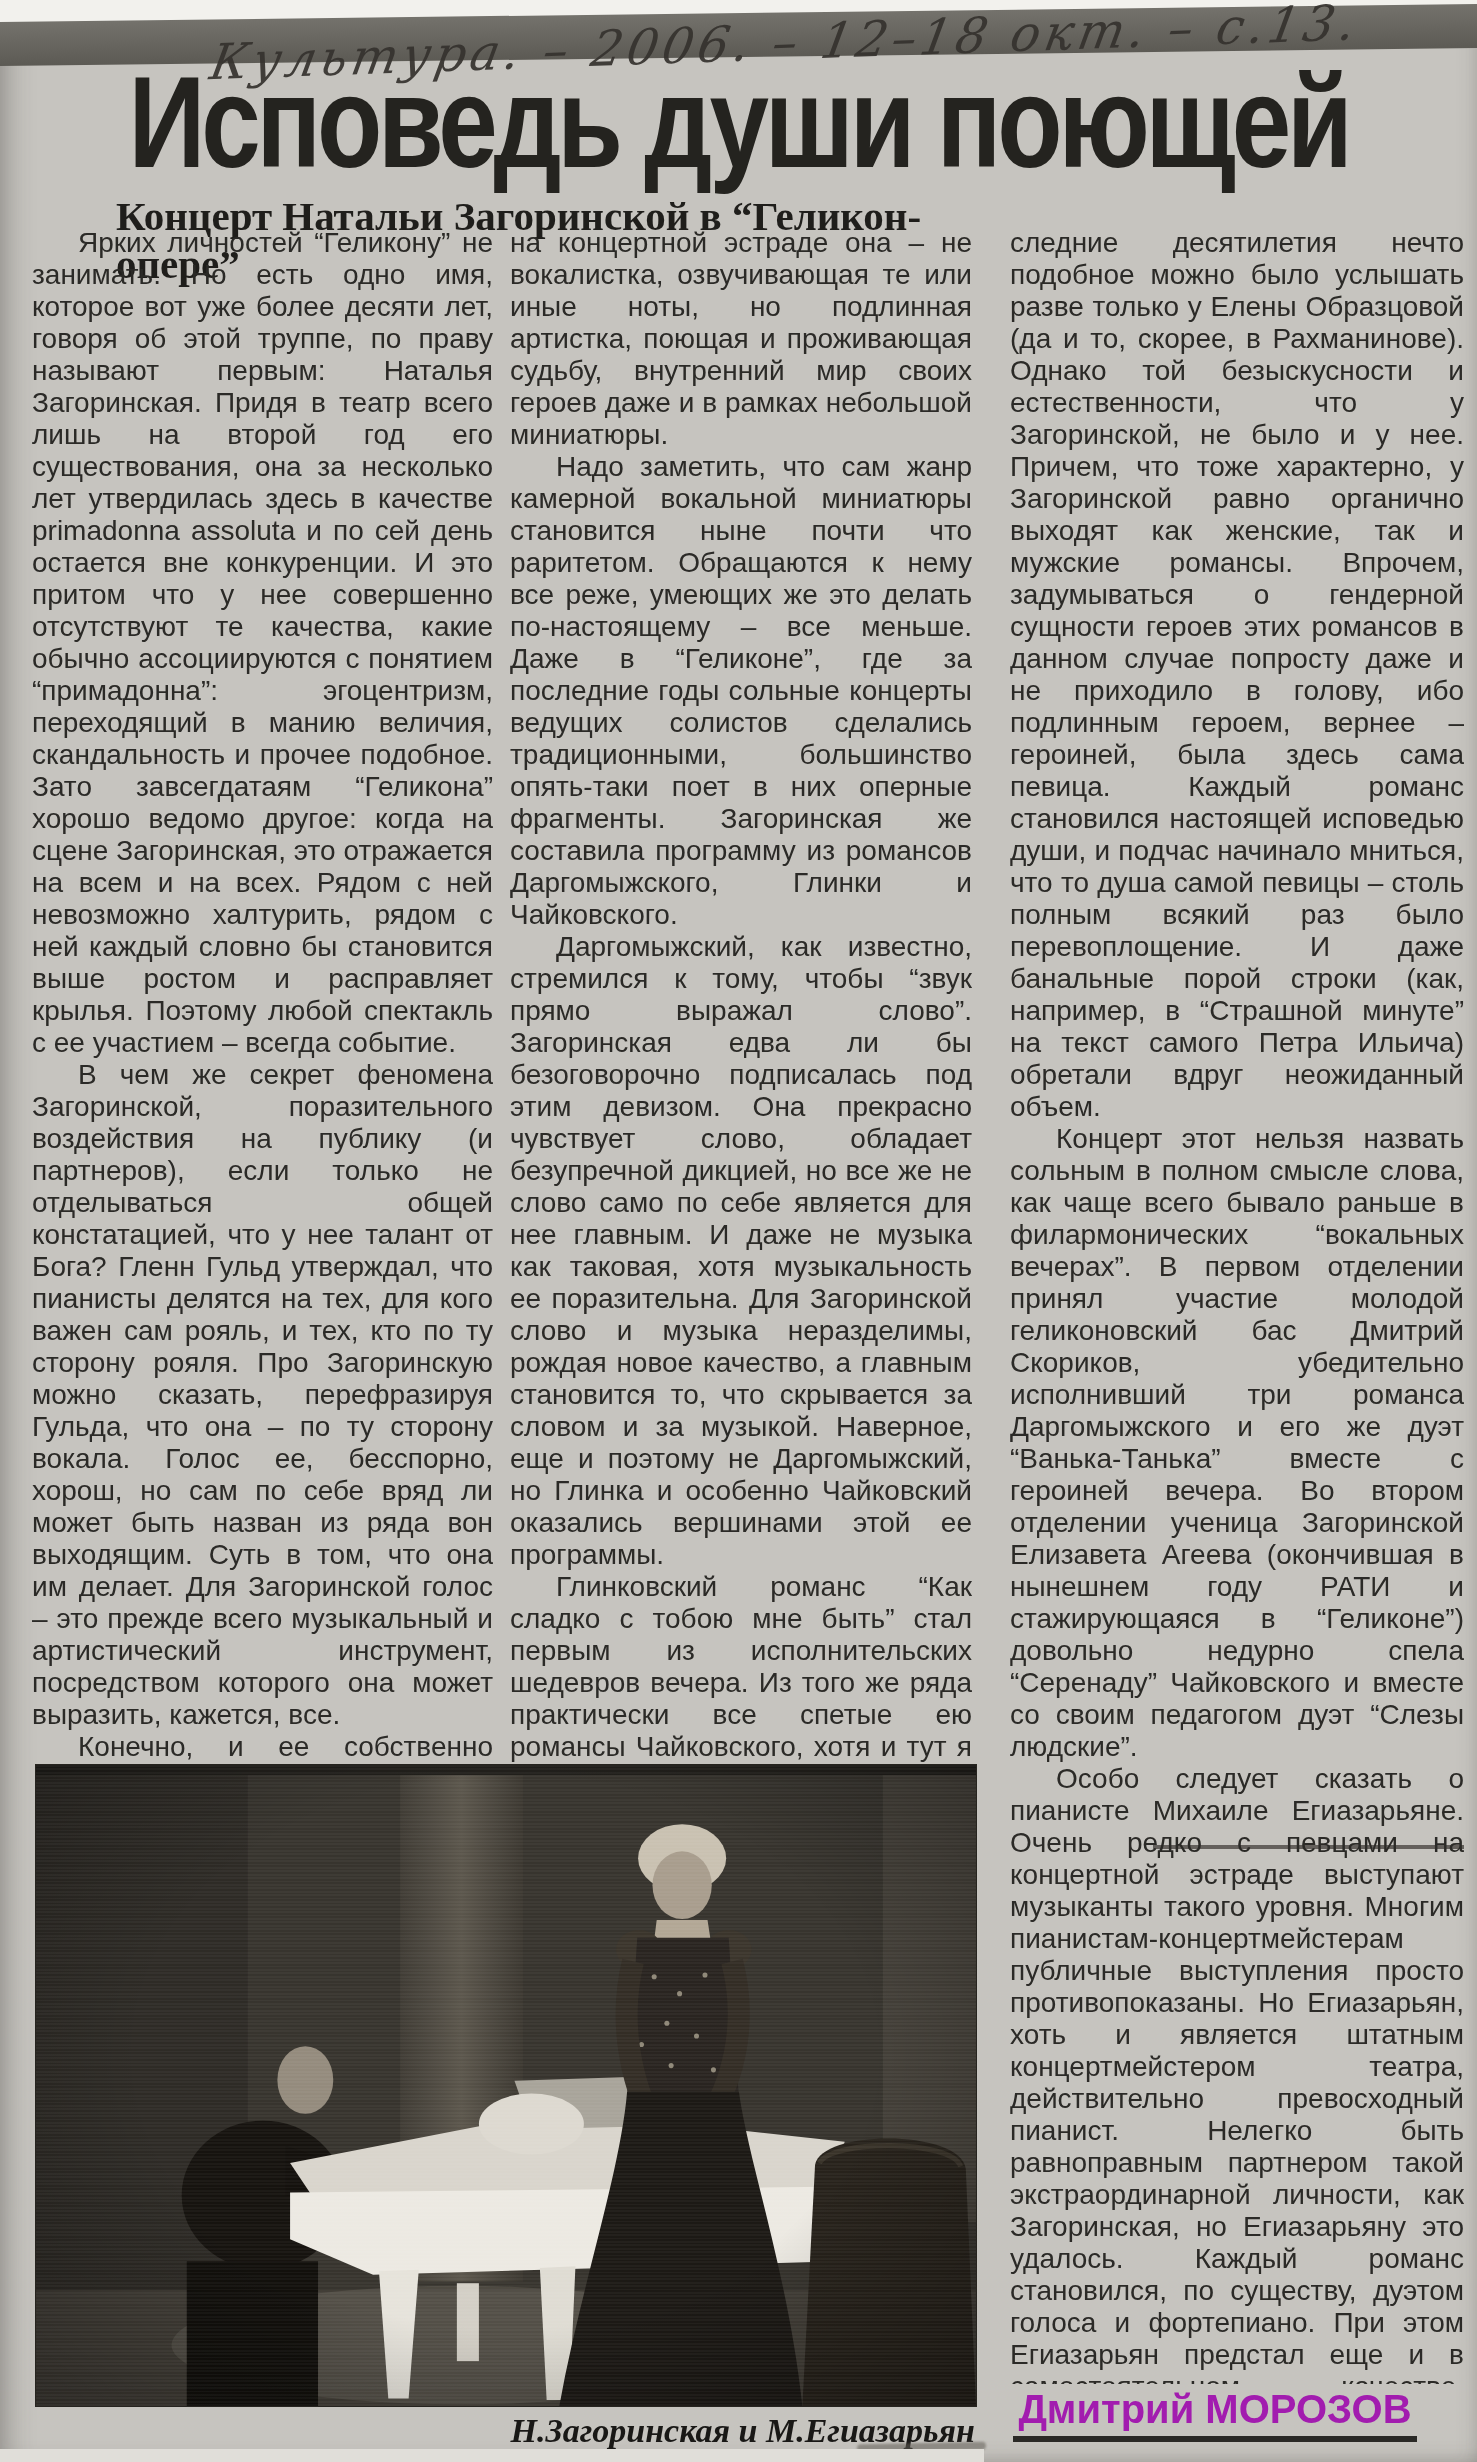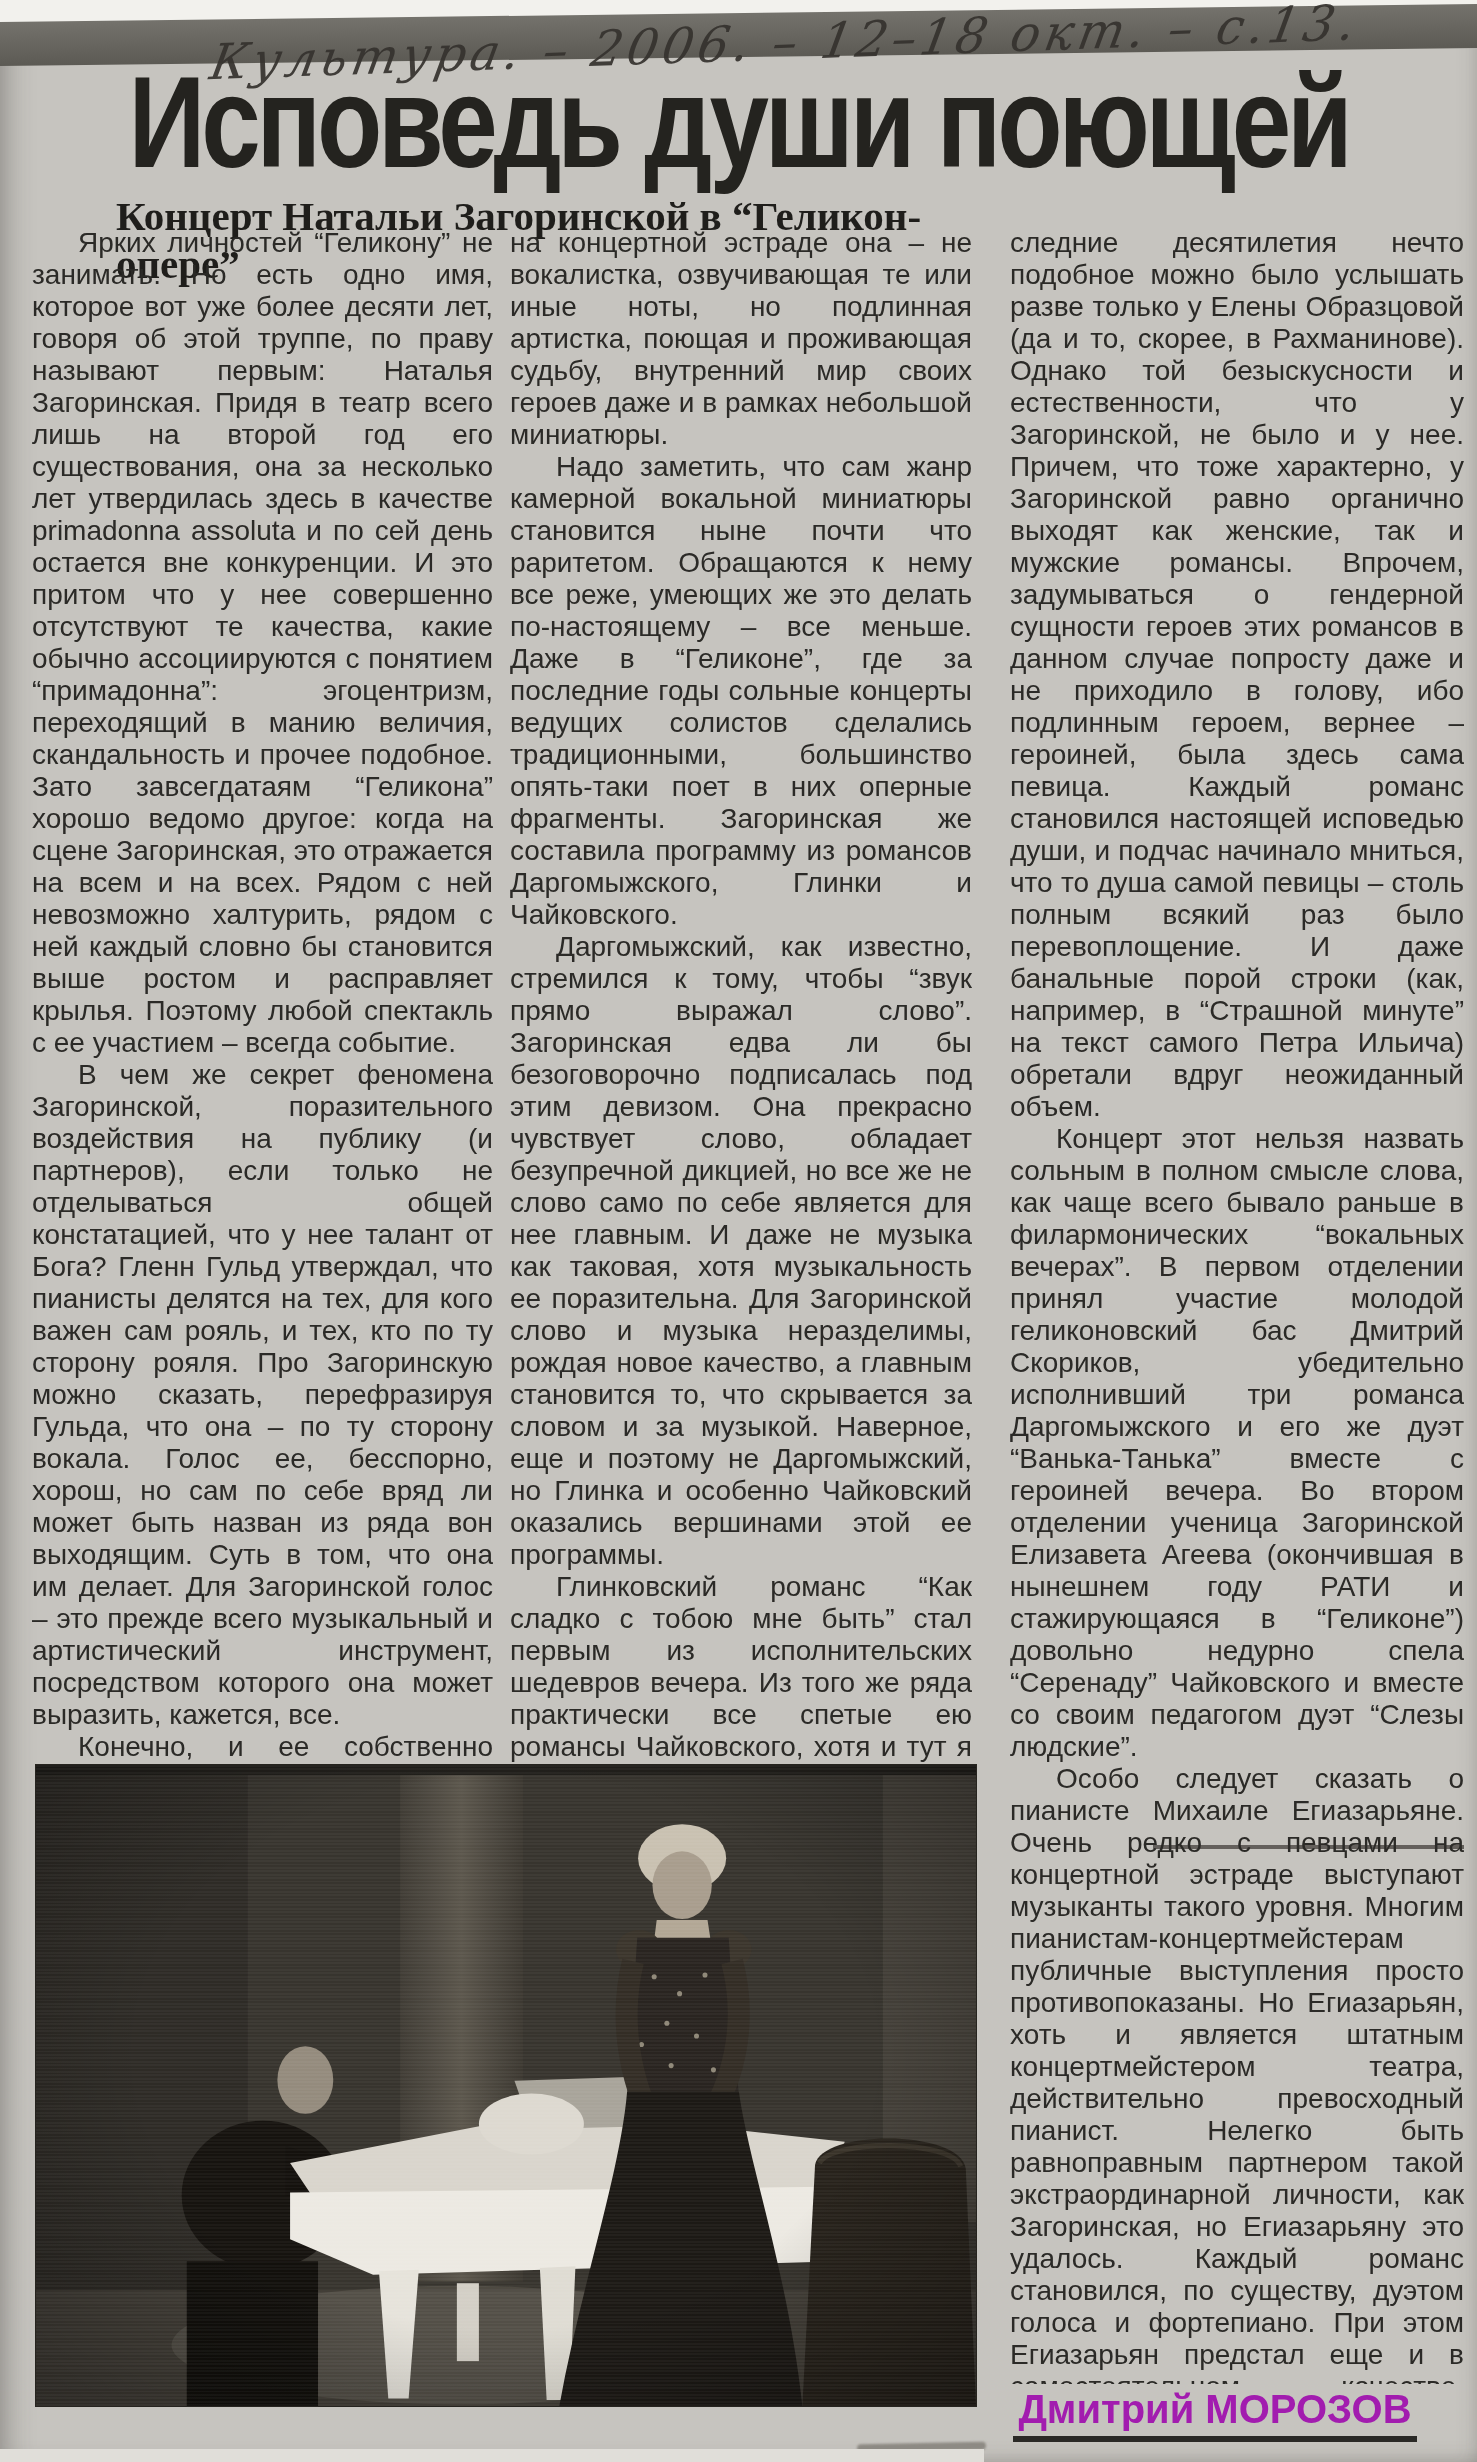--- a/index.html
+++ b/index.html
@@ -151,20 +151,21 @@
           <circle cx="750" cy="355" r="3"></circle>
       </g>
       <path d="M705,232 C688,302 700,382 742,448" fill="none" stroke="#332d25" stroke-width="26"></path>
       <path d="M822,232 C840,302 828,382 774,448" fill="none" stroke="#332d25" stroke-width="26"></path>
       <ellipse cx="758" cy="452" rx="27" ry="18" fill="#a2988a"></ellipse>
       <path d="M698,386 C690,482 642,622 618,757 L905,757 C888,600 842,472 830,386 Z" fill="#1c1915"></path>
       <rect x="0" y="0" width="1110" height="12" fill="#211f1b"></rect>
     </svg>
   </div>
 
+  <div class="caption">Н.Загоринская и М.Егиазарьян</div>
 
   <div class="byline">
     <span class="byline-inner">Дмитрий МОРОЗОВ</span>
   </div>
 
   <div class="smudge"></div>
   <div class="bottom-strip"></div>
 
 </div>
 

